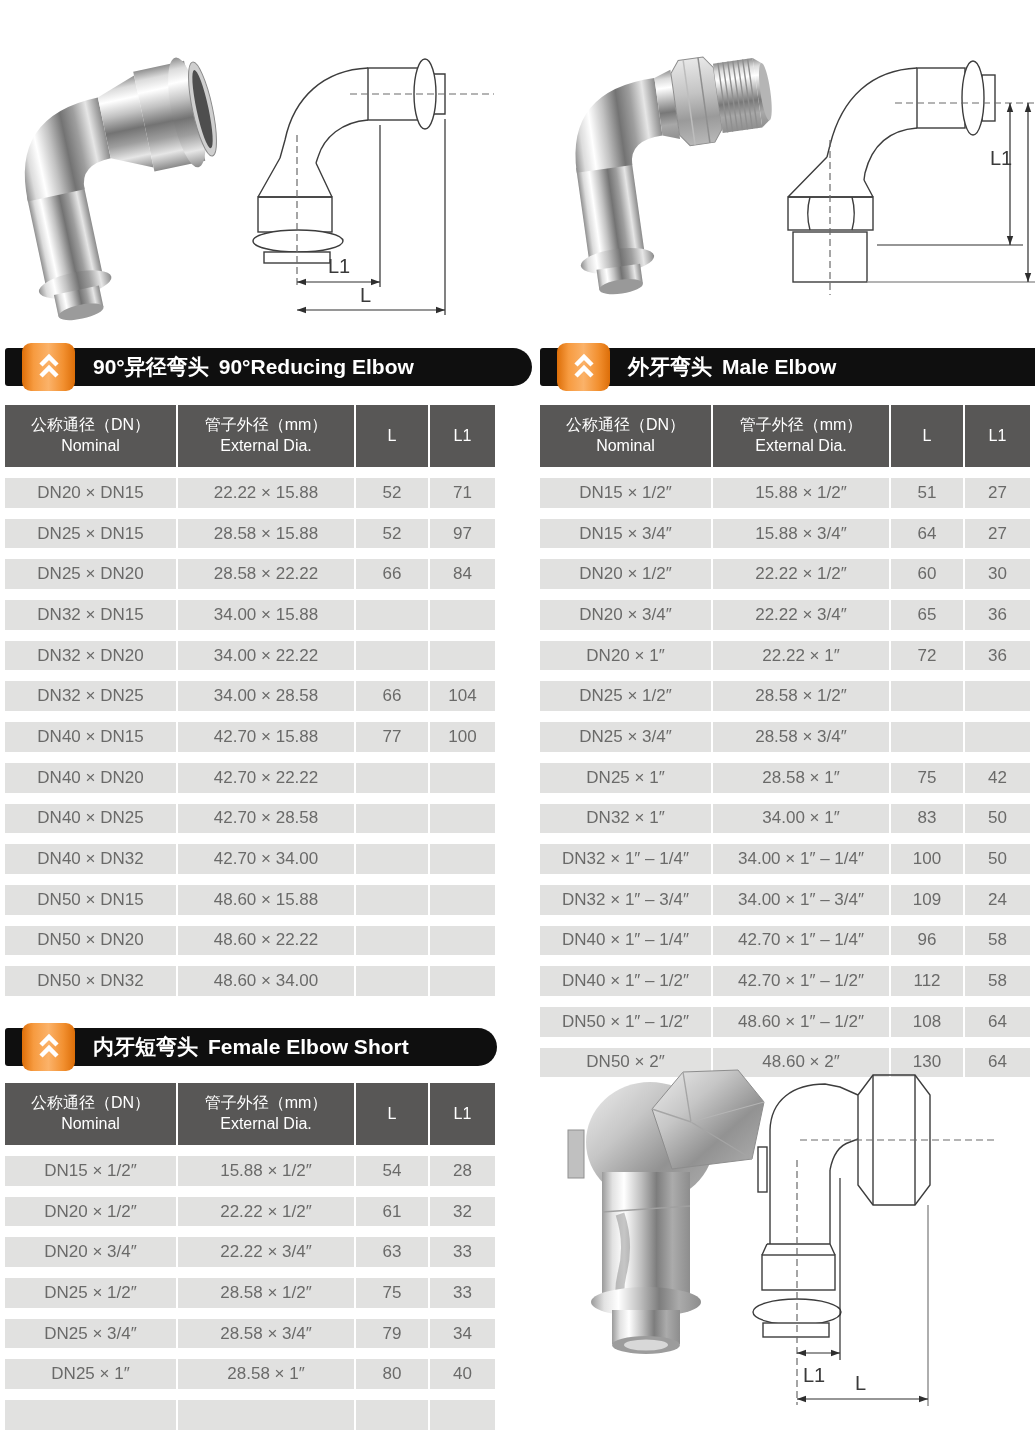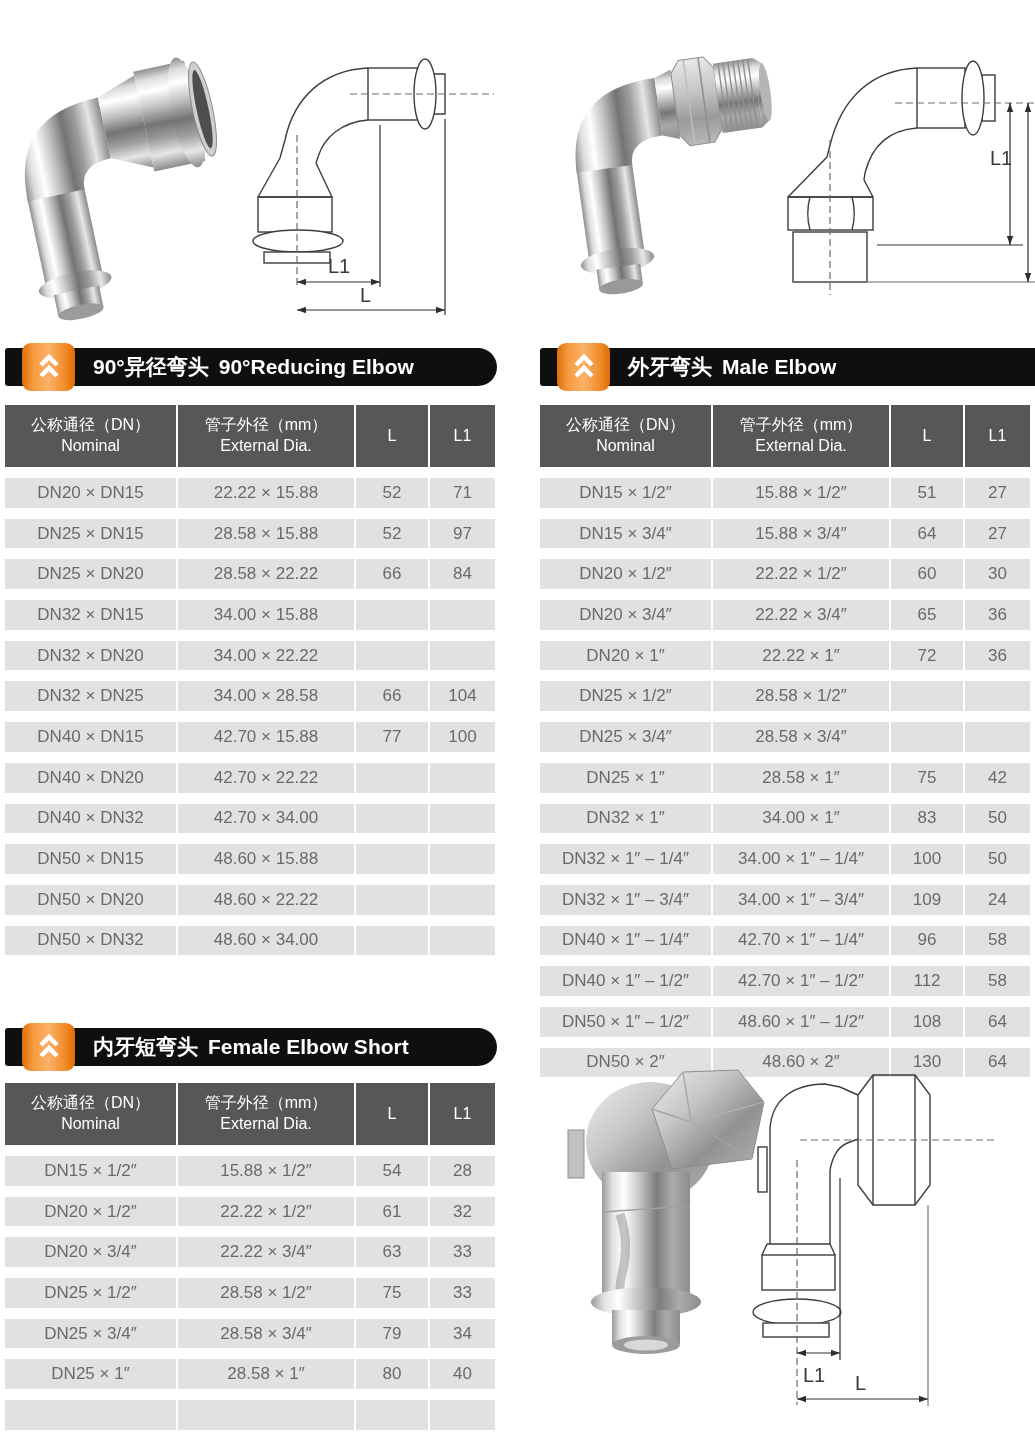--- a/index.html
+++ b/index.html
@@ -170,21 +170,21 @@
     <path d="M87,237 L255,237" class="thin"></path>
     <path d="M230,58 L230,200" class="dim"></path>
     <polygon class="arw" points="230,58 226.8,67 233.2,67"></polygon>
     <polygon class="arw" points="230,200 226.8,191 233.2,191"></polygon>
     <text class="dimtxt" x="210" y="120">L1</text>
     <path d="M248,58 L248,237" class="dim"></path>
     <polygon class="arw" points="248,58 244.8,67 251.2,67"></polygon>
     <polygon class="arw" points="248,237 244.8,228 251.2,228"></polygon>
   </svg>
 
-  <div class="titlebar" style="left:5px;top:348px;width:492px;">
+  <div class="titlebar" style="left:5px;top:348px;width:492px;padding-left:35px;">
     <div class="badge">
       <svg style="position:static" width="30" height="30" viewBox="0 0 30 30">
         <polyline points="7,13 15,5 23,13" fill="none" stroke="#ffffff" stroke-width="4.5"></polyline>
         <polyline points="7,24 15,16 23,24" fill="none" stroke="#ffffff" stroke-width="4.5"></polyline>
       </svg>
     </div>
     <div class="titletext">
       <span>90°异径弯头</span>
       <span>90°Reducing Elbow</span>
     </div>
@@ -246,20 +246,26 @@
         </div>
         <div class="trow">
           <div class="tcell">DN40 × DN15</div>
           <div class="tcell">42.70 × 15.88</div>
           <div class="tcell">77</div>
           <div class="tcell">100</div>
         </div>
         <div class="trow">
           <div class="tcell">DN40 × DN20</div>
           <div class="tcell">42.70 × 22.22</div>
+          <div class="tcell"></div>
+          <div class="tcell"></div>
+        </div>
+        <div class="trow">
+          <div class="tcell">DN40 × DN25</div>
+          <div class="tcell">42.70 × 28.58</div>
           <div class="tcell"></div>
           <div class="tcell"></div>
         </div>
         <div class="trow">
           <div class="tcell">DN40 × DN32</div>
           <div class="tcell">42.70 × 34.00</div>
           <div class="tcell"></div>
           <div class="tcell"></div>
         </div>
         <div class="trow">

